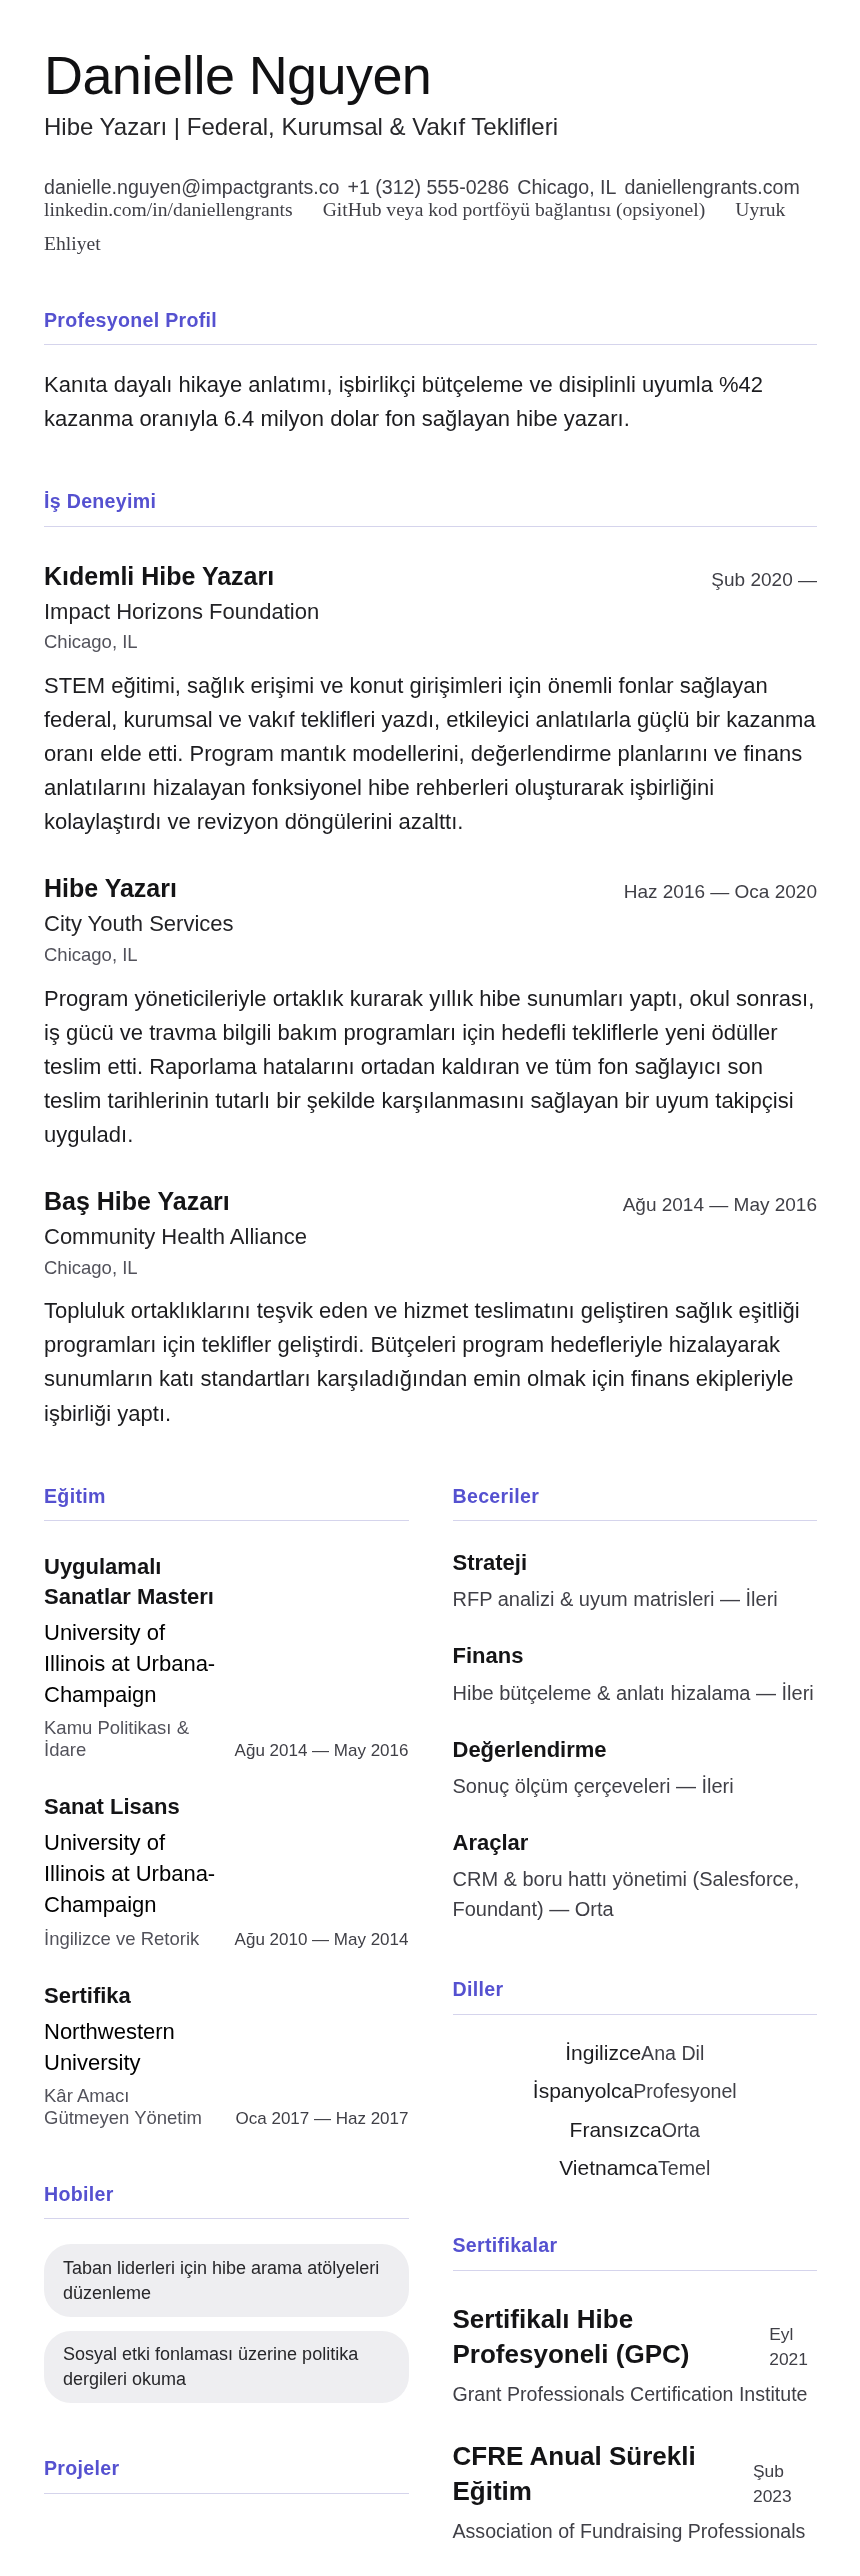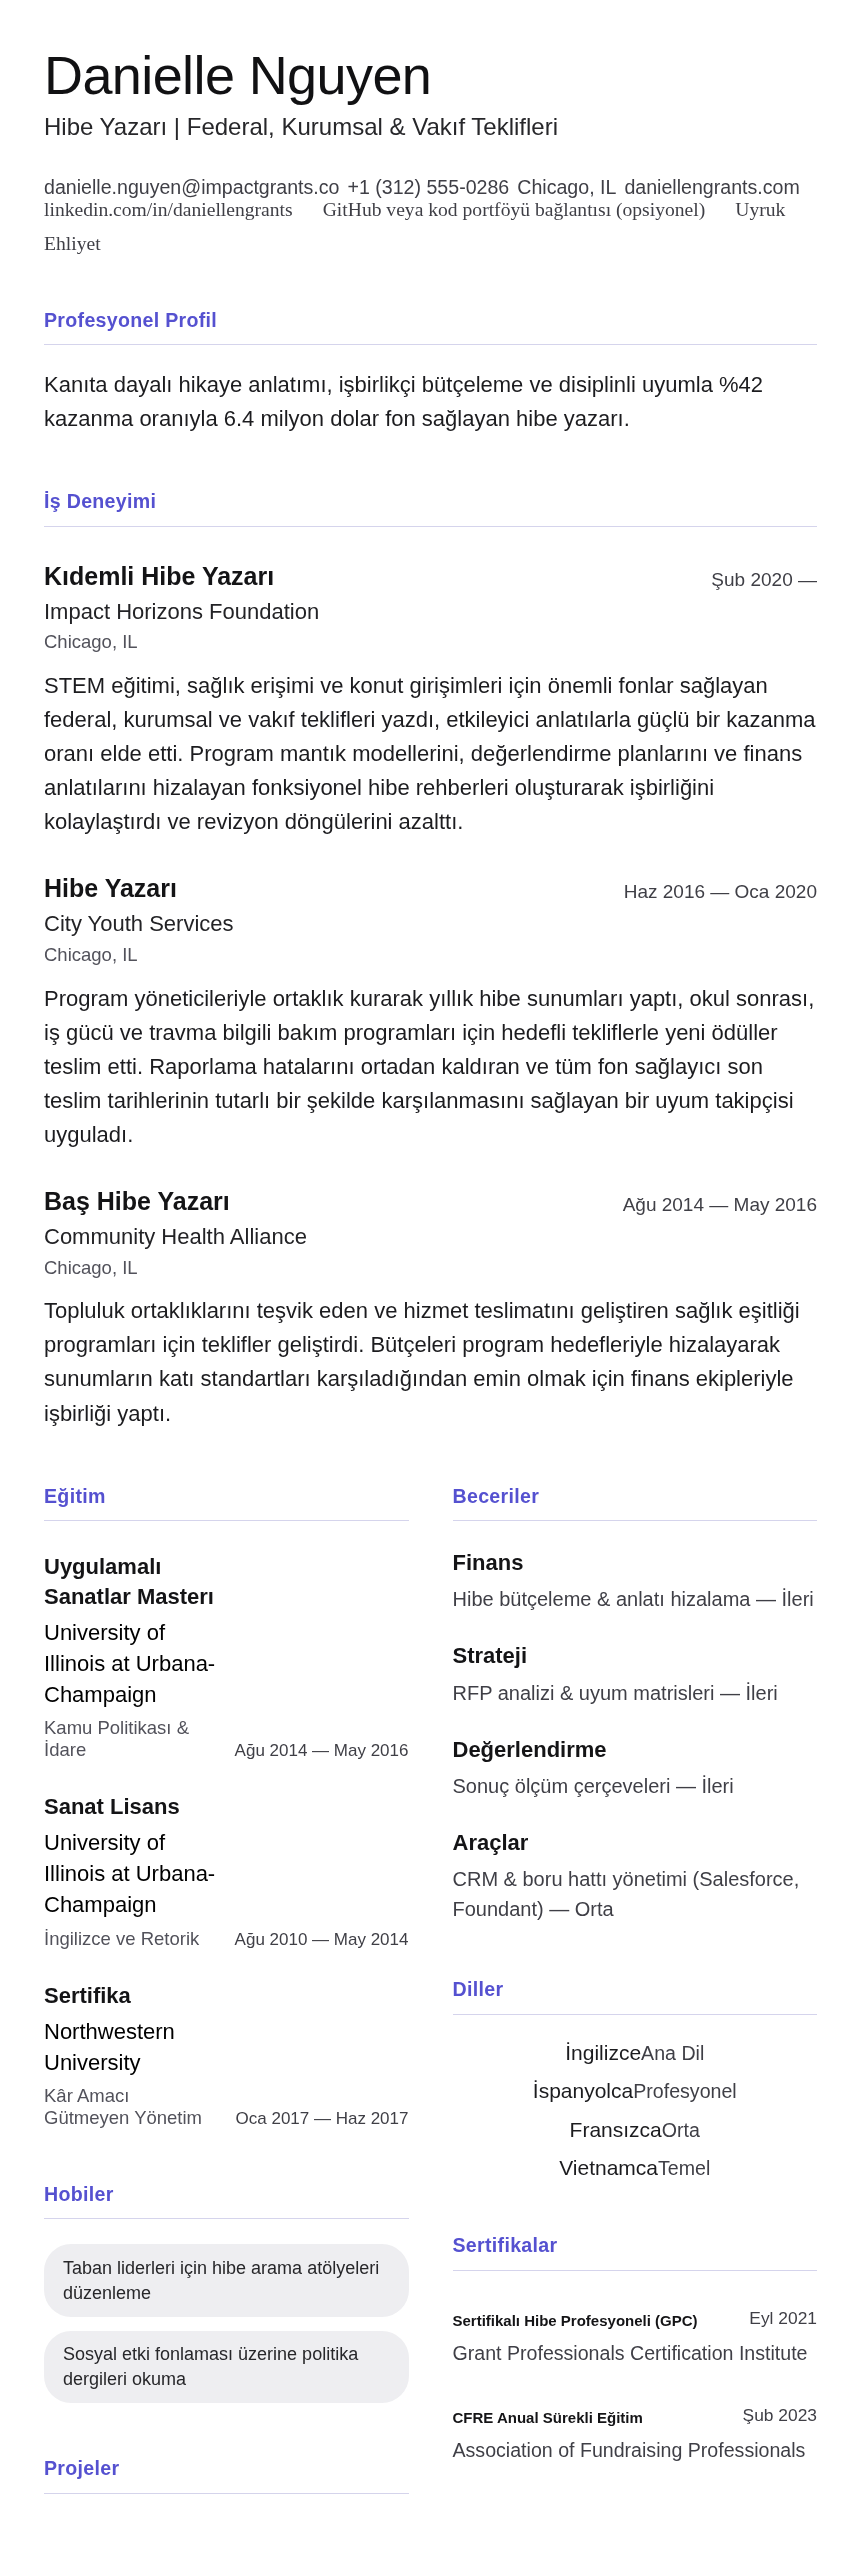--- a/index.html
+++ b/index.html
@@ -105,21 +105,21 @@
     white-space:normal;
     flex:0 1 auto;
     min-width:0;
     text-align:left;
     font-size:17.4px;
     line-height:1.45;
   }
 
   
   .cert{margin-top:31px;}
-  .cert-name{font-size:15px;}
+  .cert-name{font-size:26px;}
   .cert-org{font-size:19.6px;margin-top:7.8px;color:#3f3f46;line-height:1.45;}
 </style>
 </head>
 <body>
 
 <div class="page">
 
   <header>
     <h1 class="name">Danielle Nguyen</h1>
     <div class="subtitle">Hibe Yazarı | Federal, Kurumsal &amp; Vakıf Teklifleri</div>
@@ -241,27 +241,27 @@
       </section>
 
     </div>
 
     <div class="col">
 
       <section>
         <h2 class="sec">Beceriler</h2>
         <div>
   <div class="skill">
+    <h3 class="item-title">Strateji</h3>
+    <div class="skill-detail">RFP analizi &amp; uyum matrisleri — İleri</div>
+  </div>
+
+  <div class="skill">
     <h3 class="item-title">Finans</h3>
     <div class="skill-detail">Hibe bütçeleme &amp; anlatı hizalama — İleri</div>
-  </div>
-
-  <div class="skill">
-    <h3 class="item-title">Strateji</h3>
-    <div class="skill-detail">RFP analizi &amp; uyum matrisleri — İleri</div>
   </div>
 
   <div class="skill">
     <h3 class="item-title">Değerlendirme</h3>
     <div class="skill-detail">Sonuç ölçüm çerçeveleri — İleri</div>
   </div>
 
   <div class="skill">
     <h3 class="item-title">Araçlar</h3>
     <div class="skill-detail">CRM &amp; boru hattı yönetimi (Salesforce, Foundant) — Orta</div>

